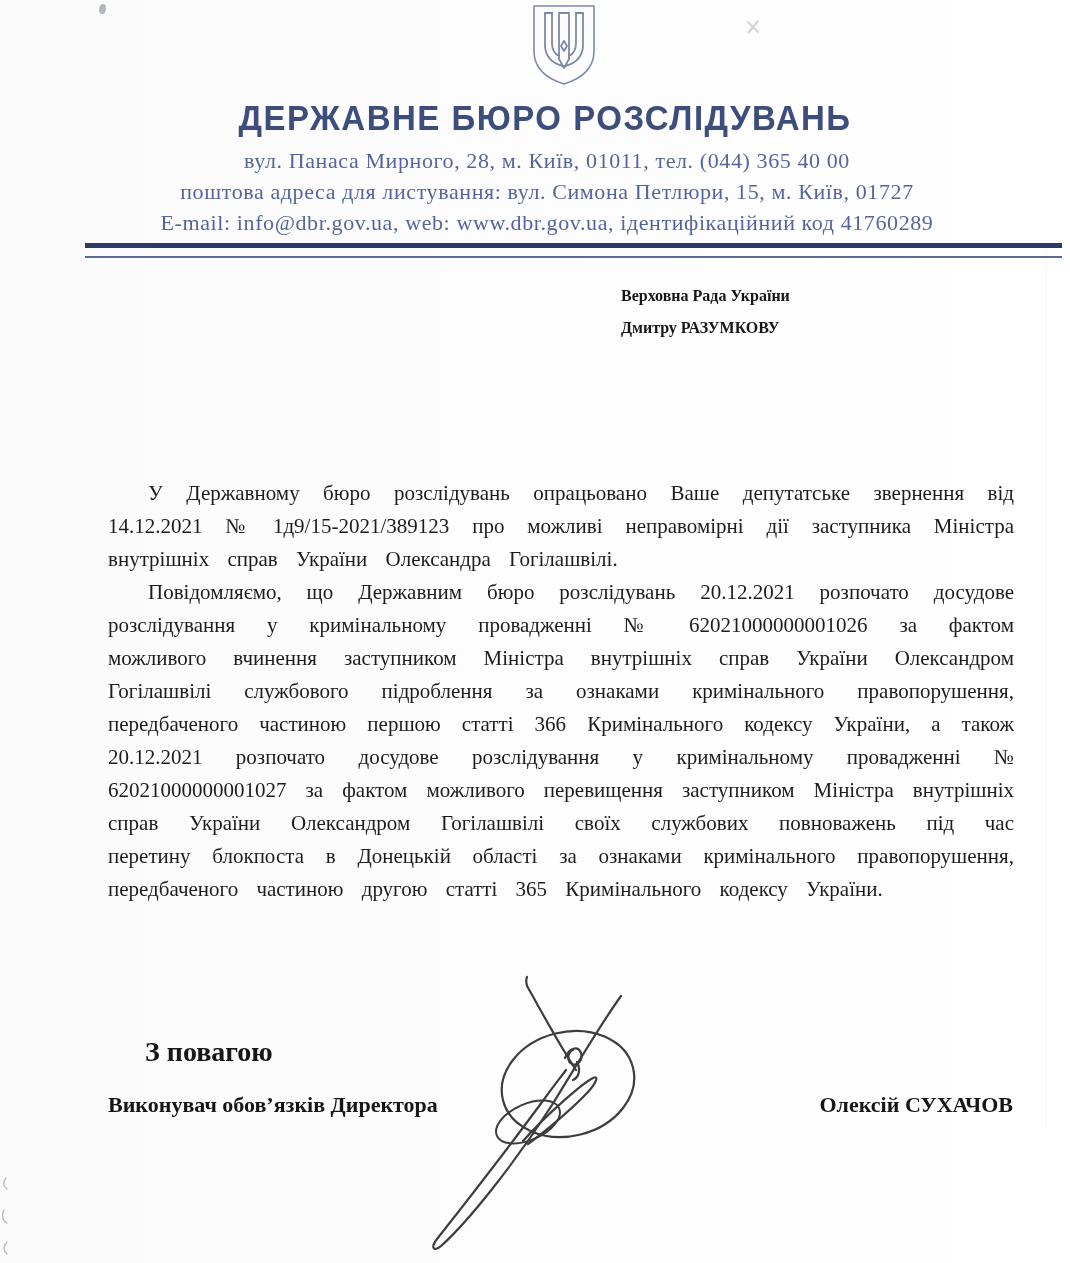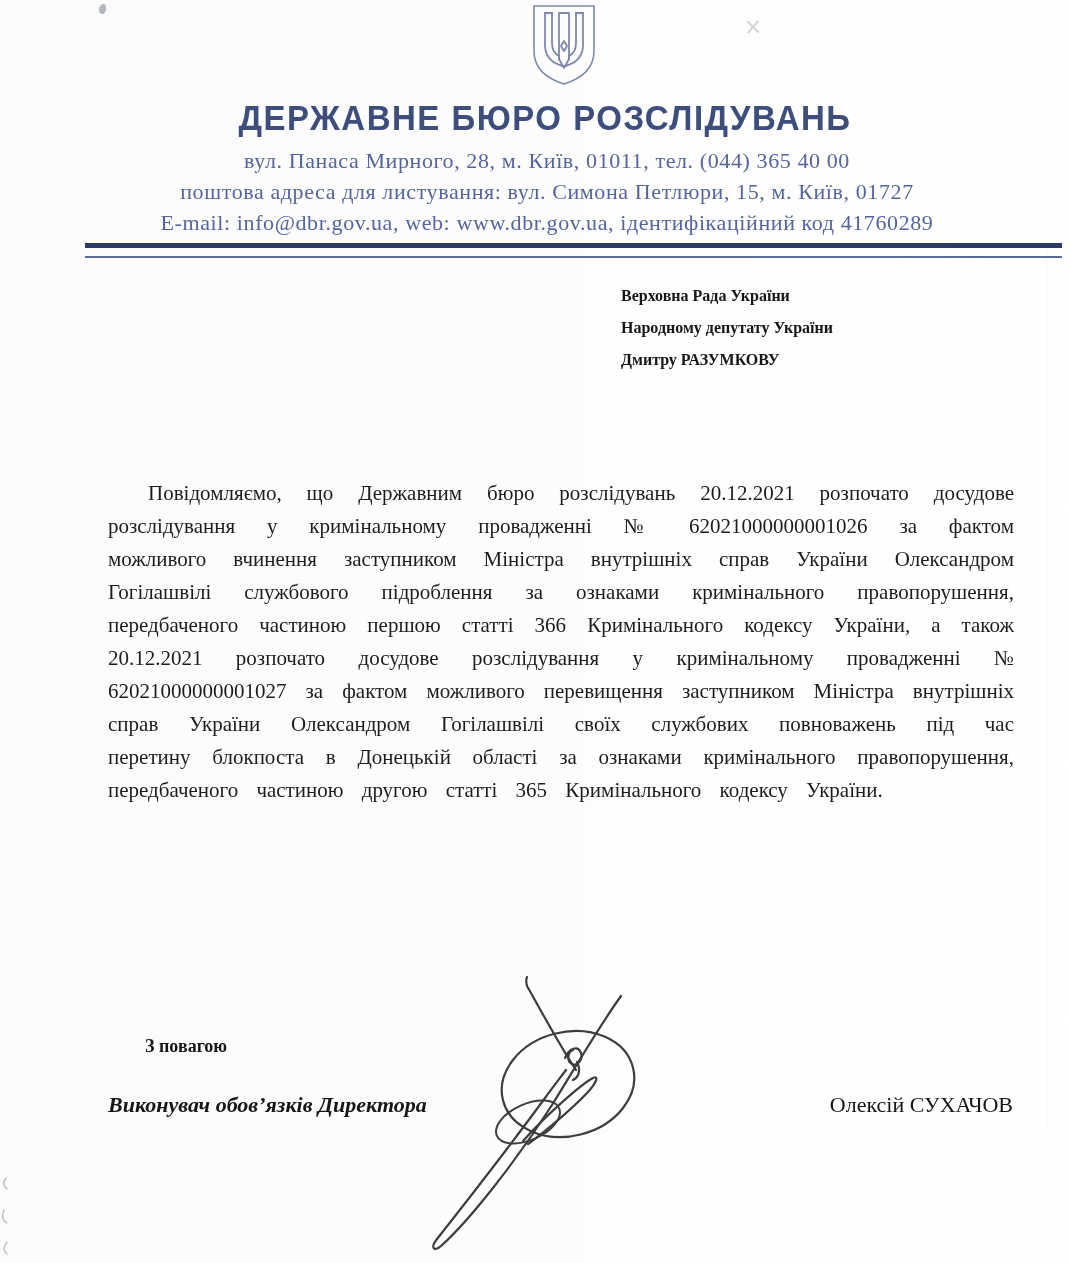--- a/index.html
+++ b/index.html
@@ -43,23 +43,23 @@
 
   
   .body-text{
     position:absolute;left:108px;top:477px;width:906px;
     font-size:21px;line-height:33px;text-align:justify;
     word-spacing:13px;color:#1c1c1c;
   }
   .body-text p{margin:0;text-indent:40px;}
 
   
-  .closing{position:absolute;left:145px;top:1036px;font-weight:700;font-size:18px;color:#161616;}
-  .signer-title{position:absolute;left:108px;top:1092px;font-weight:700;font-size:22px;color:#161616;font-style:italic;}
-  .signer-name{position:absolute;right:57px;top:1092px;font-weight:400;font-size:22px;color:#161616;}
+  .closing{position:absolute;left:145px;top:1036px;font-weight:700;font-size:28px;color:#161616;}
+  .signer-title{position:absolute;left:108px;top:1092px;font-weight:700;font-size:22px;color:#161616;}
+  .signer-name{position:absolute;right:57px;top:1092px;font-weight:700;font-size:22px;color:#161616;}
   .signature-svg{position:absolute;left:410px;top:968px;width:260px;height:295px;}
 
   
   .speck-topleft{position:absolute;left:99px;top:4px;width:7px;height:10px;border-radius:60% 40% 55% 45%;background:#9aa0ab;opacity:.75;}
   .speck-x{position:absolute;left:746px;top:20px;width:14px;height:14px;opacity:.28;}
   .speck-x:before,.speck-x:after{content:"";position:absolute;left:6px;top:-1px;width:2px;height:16px;background:#5a6070;}
   .speck-x:before{transform:rotate(40deg);}
   .speck-x:after{transform:rotate(-45deg);}
   .scan-line{position:absolute;left:1046px;top:248px;width:1px;height:880px;background:rgba(70,80,100,0.06);}
   .edge-marks{position:absolute;left:0;top:1170px;width:22px;height:93px;opacity:.55;}
@@ -88,26 +88,26 @@
       <div>вул. Панаса Мирного, 28, м. Київ, 01011, тел. (044) 365 40 00</div>
       <div>поштова адреса для листування: вул. Симона Петлюри, 15, м. Київ, 01727</div>
       <div>E-mail: info@dbr.gov.ua, web: www.dbr.gov.ua, ідентифікаційний код 41760289</div>
     </div>
   </div>
   <div class="rule"></div>
   <div class="rule-thin"></div>
 
   <div class="recipient">
     <div>Верховна Рада України</div>
-    <div>Народному депутату України</div>
     <div>Дмитру РАЗУМКОВУ</div>
   </div>
 
 
   <div class="body-text">
+    <p>У Державному бюро розслідувань опрацьовано Ваше депутатське звернення від 14.12.2021 № 1д9/15-2021/389123 про можливі неправомірні дії заступника Міністра внутрішніх справ України Олександра Гогілашвілі.</p>
     <p>Повідомляємо, що Державним бюро розслідувань 20.12.2021 розпочато досудове розслідування у кримінальному провадженні № 62021000000001026 за фактом можливого вчинення заступником Міністра внутрішніх справ України Олександром Гогілашвілі службового підроблення за ознаками кримінального правопорушення, передбаченого частиною першою статті 366 Кримінального кодексу України, а також 20.12.2021 розпочато досудове розслідування у кримінальному провадженні № 62021000000001027 за фактом можливого перевищення заступником Міністра внутрішніх справ України Олександром Гогілашвілі своїх службових повноважень під час перетину блокпоста в Донецькій області за ознаками кримінального правопорушення, передбаченого частиною другою статті 365 Кримінального кодексу України.</p>
   </div>
 
   <div class="closing">З повагою</div>
   <div class="signer-title">Виконувач обов’язків Директора</div>
   <div class="signer-name">Олексій СУХАЧОВ</div>
 
   <svg class="signature-svg" viewBox="410 968 260 295" fill="none" stroke="#3d3d3d" stroke-width="2.2" stroke-linecap="round">
     <path d="M527 986 C526 982 526 979 527 977 M527 986 C538 1005 558 1043 576 1070"></path>
     <path d="M621 996 C600 1025 575 1068 552 1105 C515 1163 468 1222 441 1246 C434 1252 430 1248 437 1239 C463 1206 512 1143 545 1098 C553 1087 560 1078 566 1070"></path>

